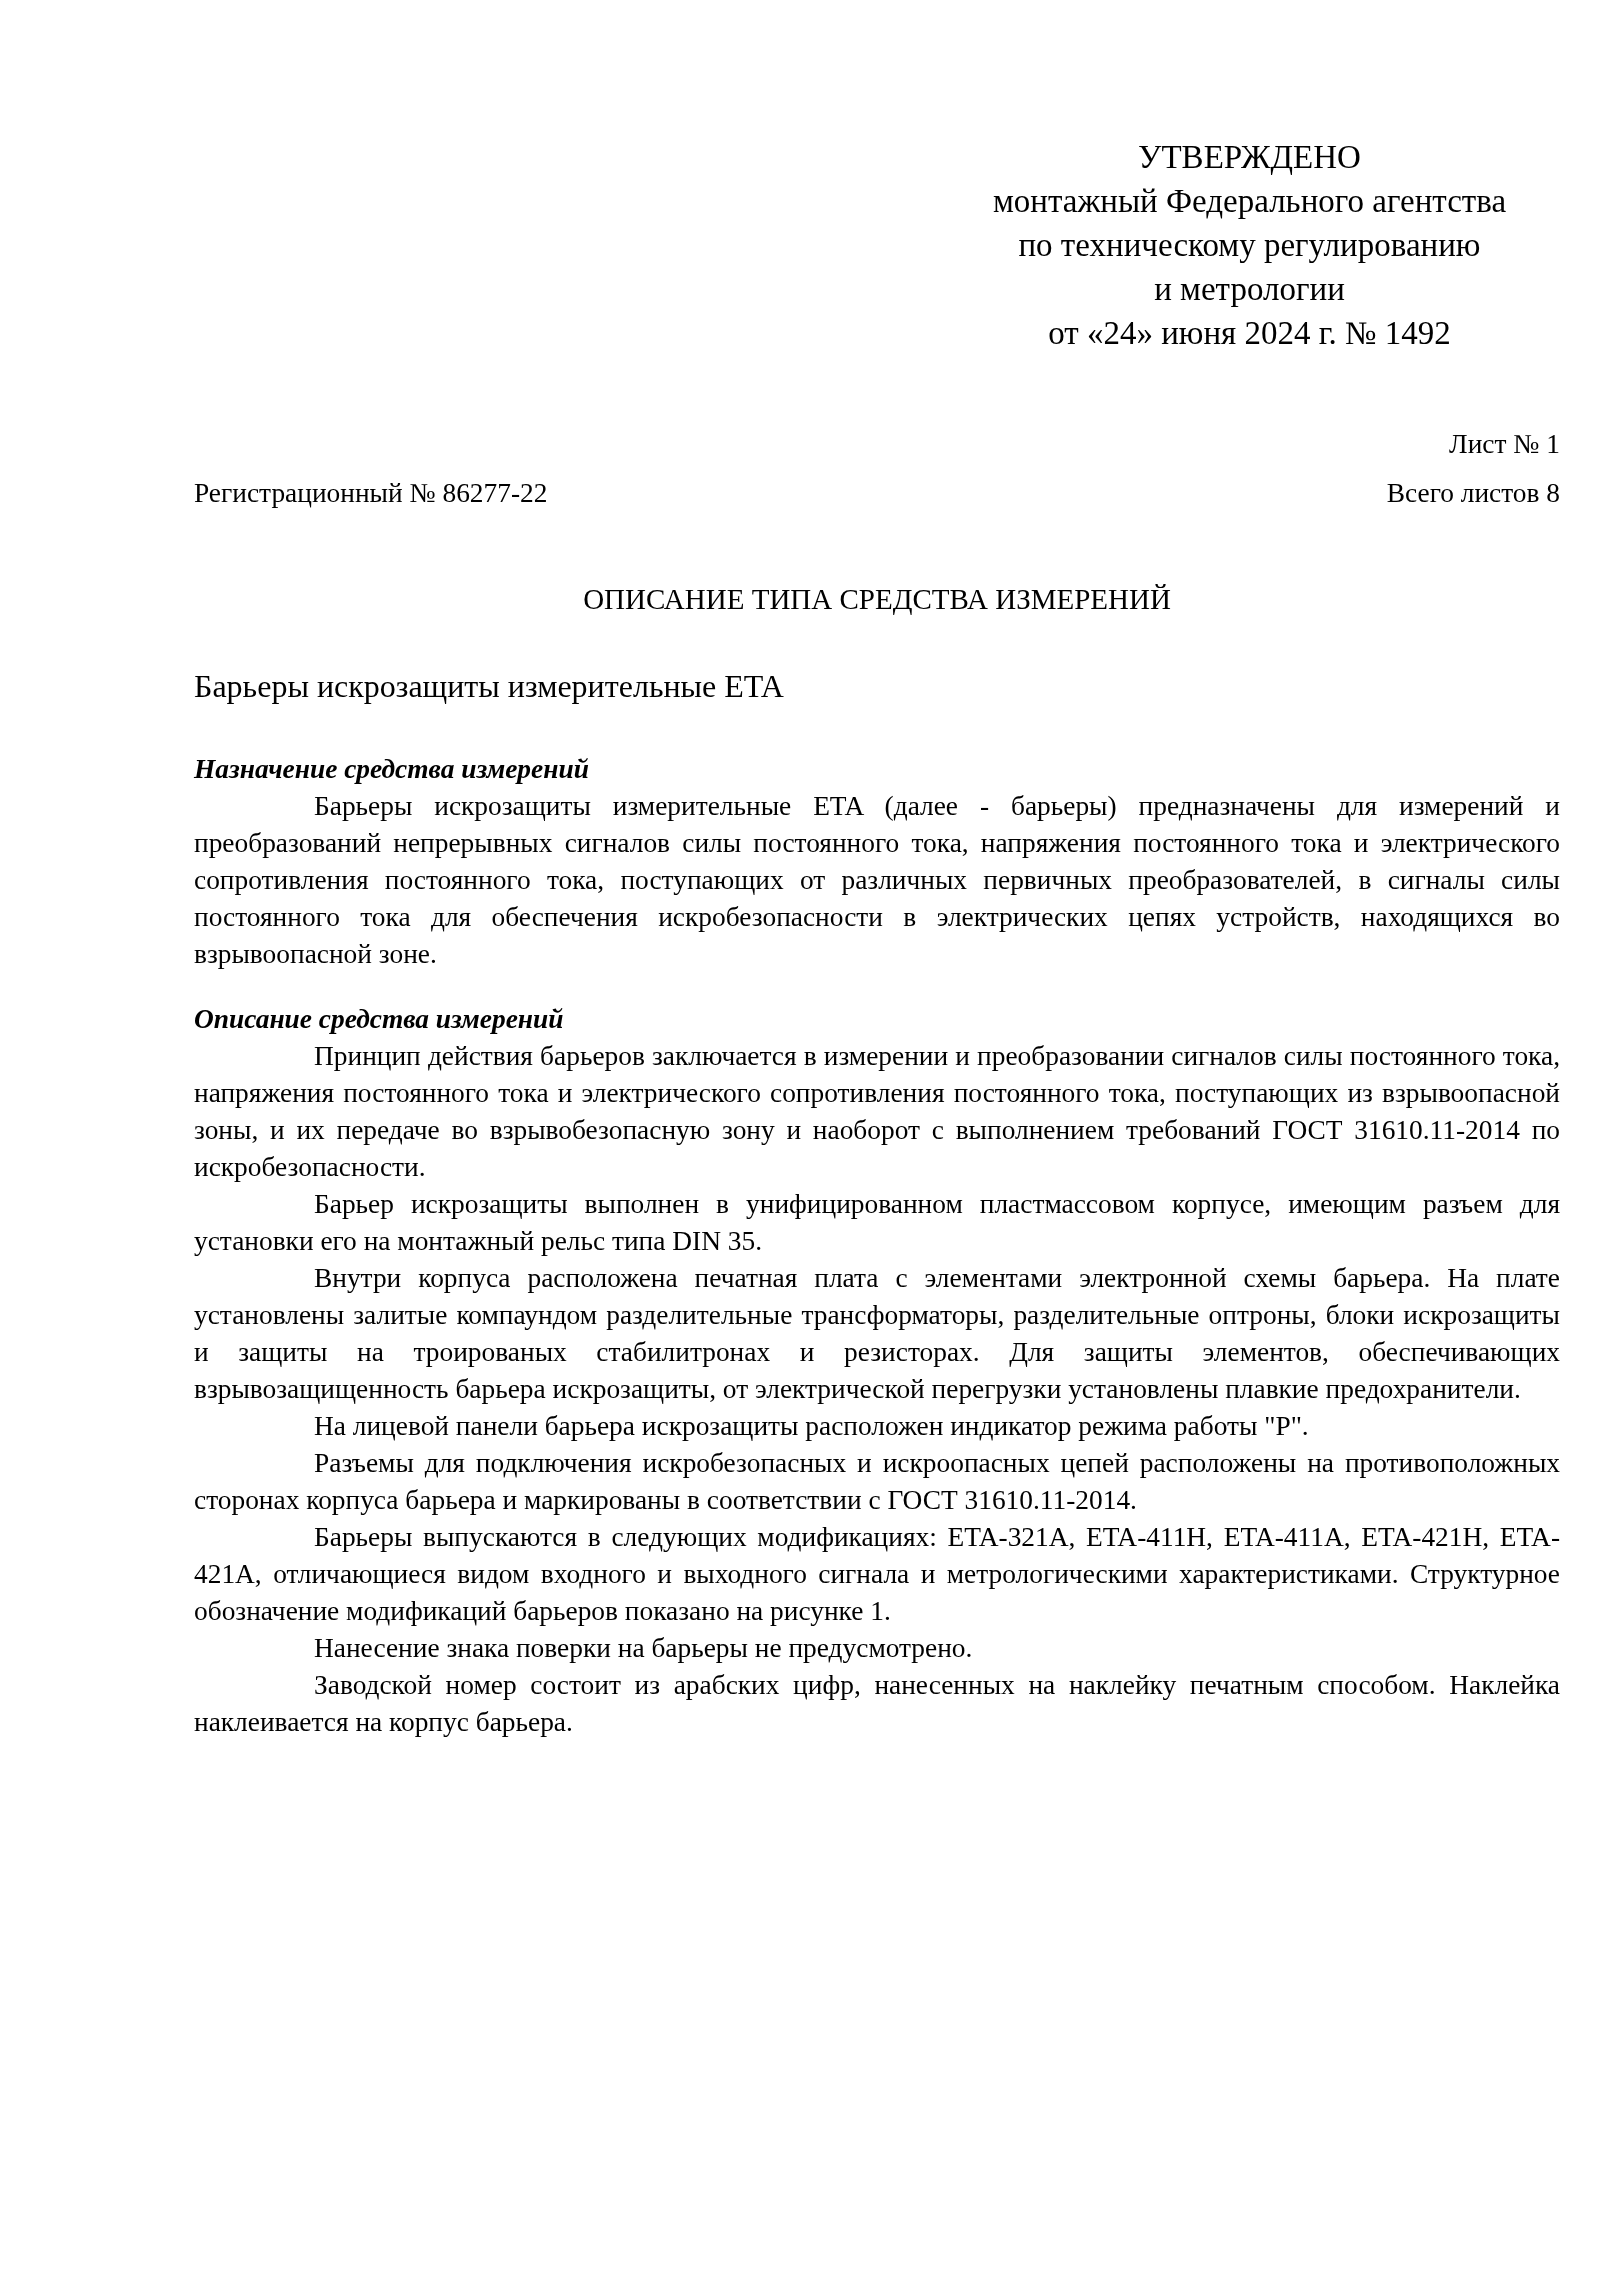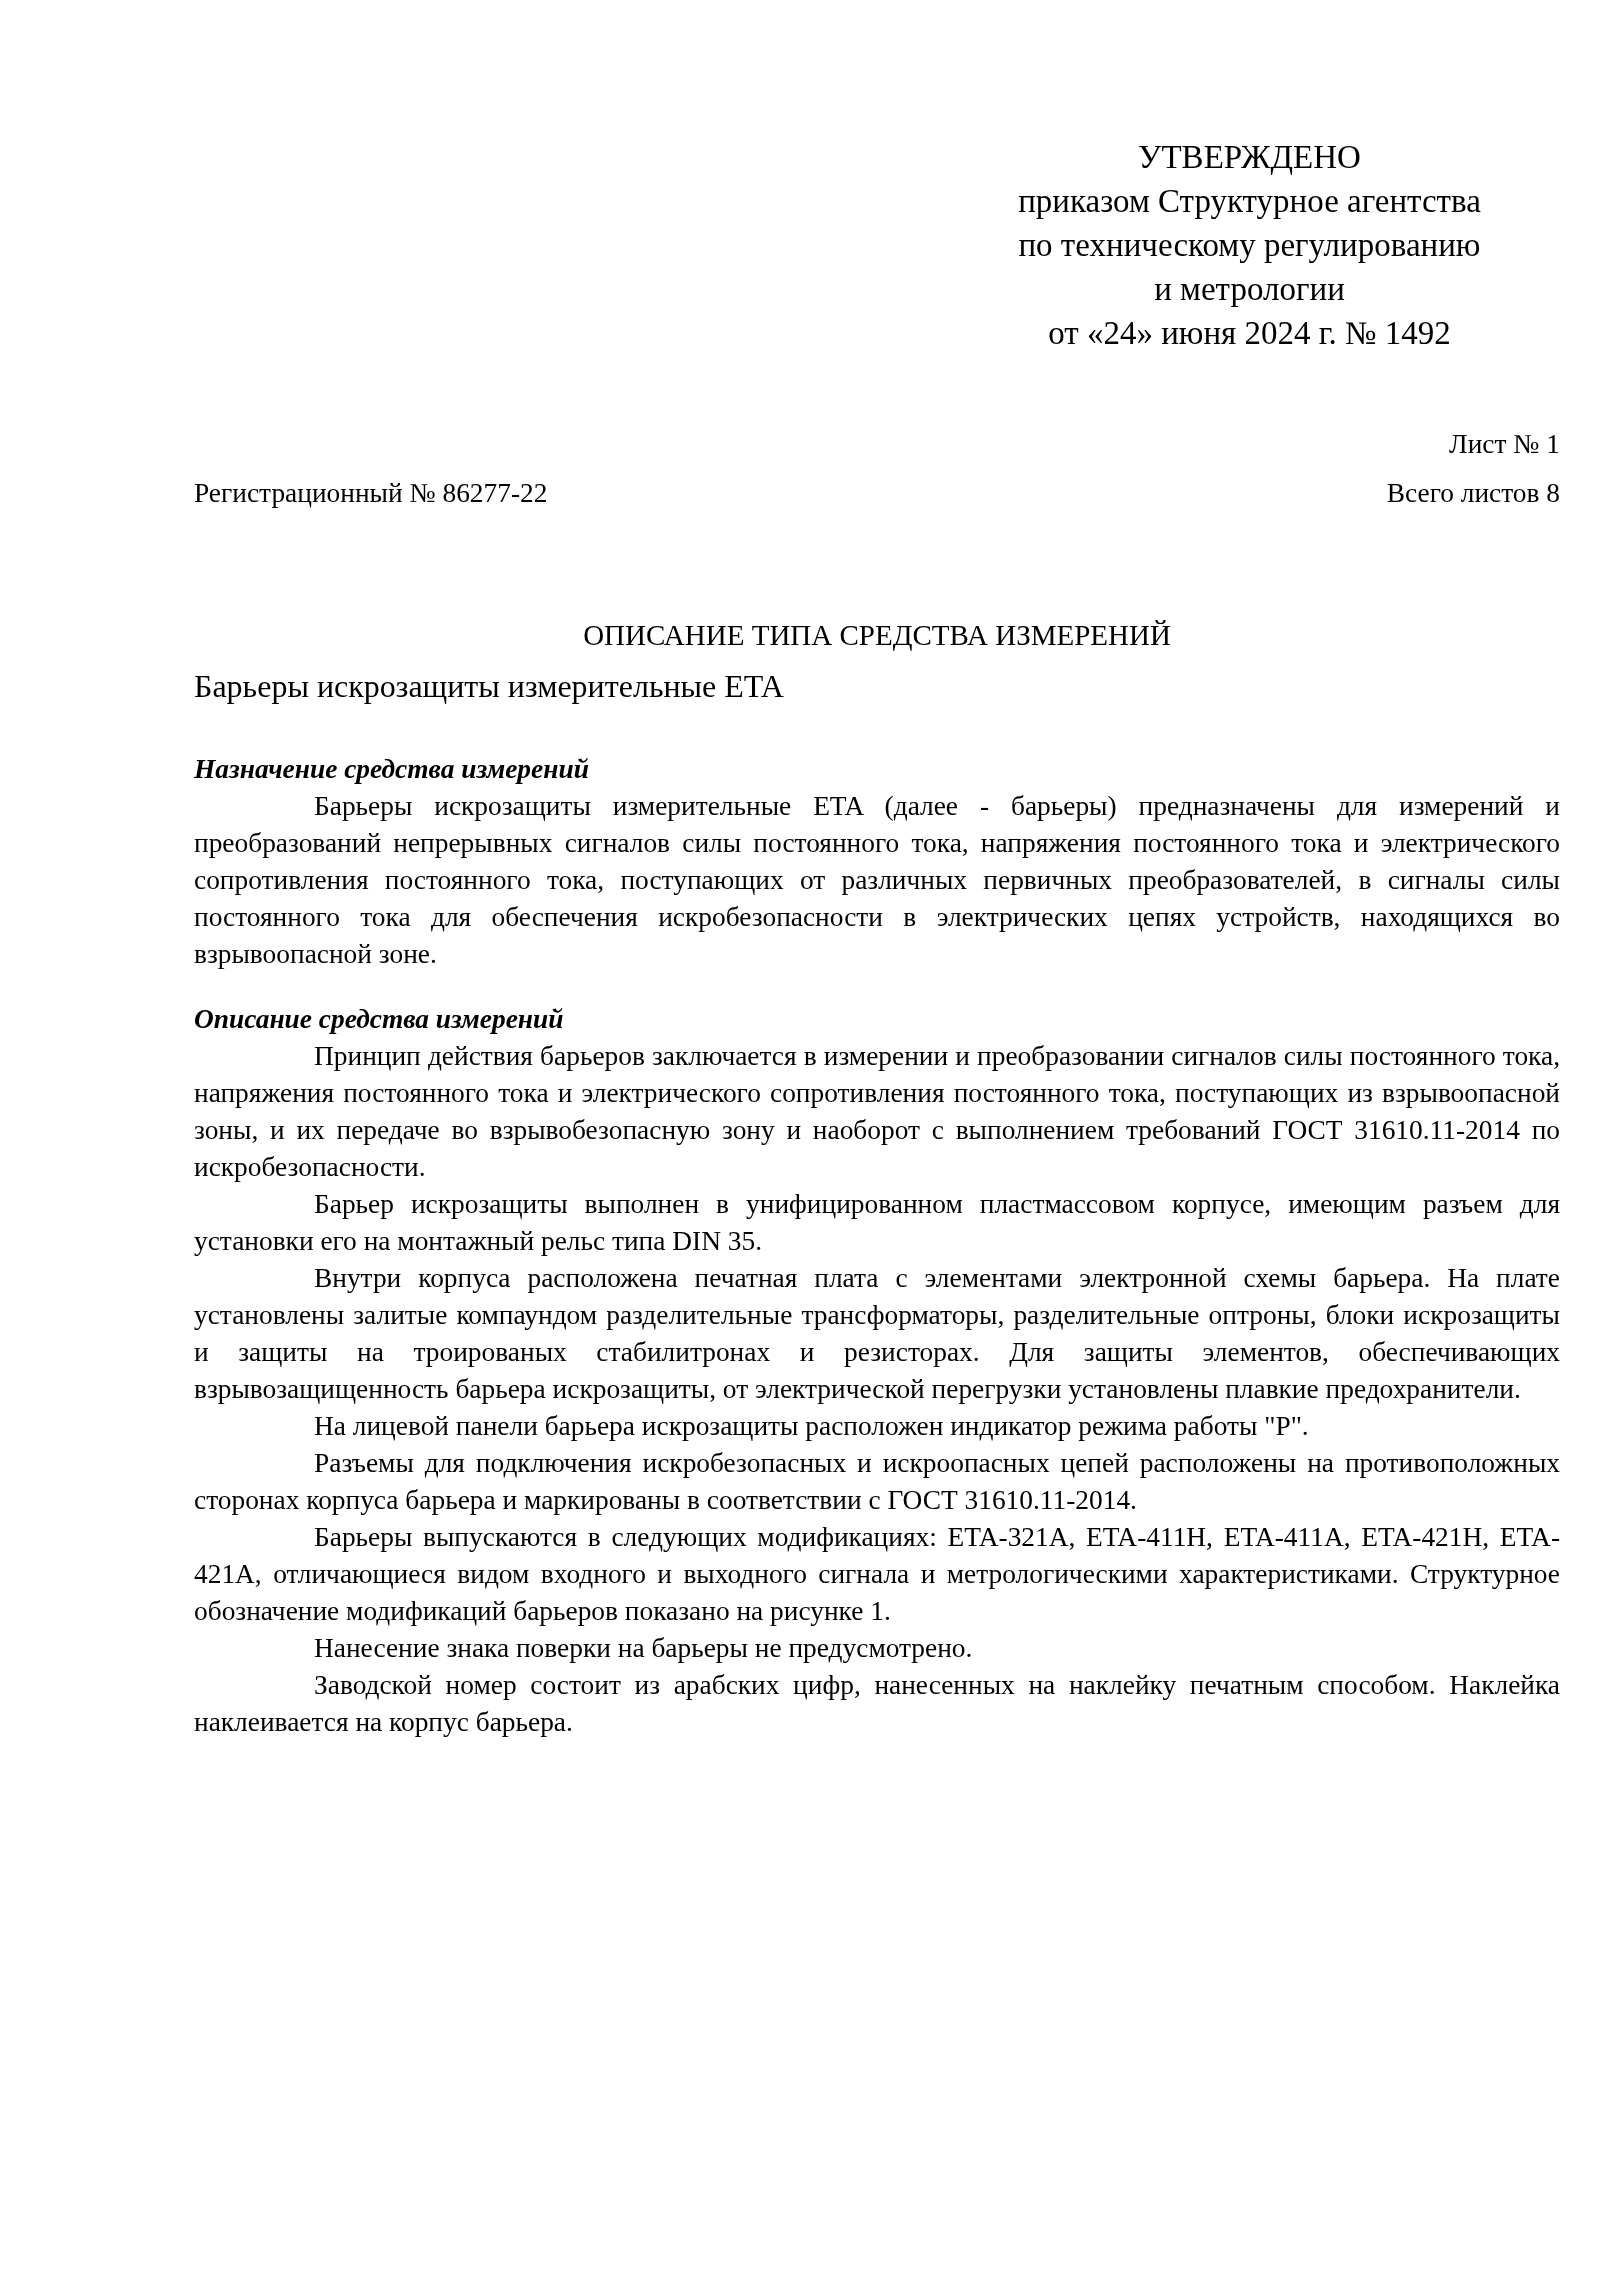--- a/index.html
+++ b/index.html
@@ -8,38 +8,38 @@
   .page { position: absolute; left: 0; top: 0; width: 1621px; height: 2293px; }
 
   .approval { position: absolute; left: 931px; top: 135px; width: 637px; text-align: center;
               font-size: 33px; line-height: 44px; }
   .approval div { white-space: nowrap; }
 
   .sheet-row { position: absolute; left: 194px; width: 1366px; font-size: 27.4px; line-height: 37px; }
   .sheet-no { top: 426px; text-align: right; }
   .reg-row { top: 475px; display: flex; justify-content: space-between; align-items: flex-end; }
 
-  .doc-title { position: absolute; left: 194px; width: 1366px; top: 616px; text-align: center;
+  .doc-title { position: absolute; left: 194px; width: 1366px; top: 580px; text-align: center;
                font-size: 29px; line-height: 39px; }
   .doc-subtitle { position: absolute; left: 194px; top: 665px; font-size: 32px; line-height: 43px; }
 
   .content { position: absolute; left: 194px; top: 751px; width: 1366px;
              font-size: 27.4px; line-height: 37px; }
   .section-heading { font-weight: bold; margin: 0; font-size: 27.4px; font-style: italic; }
   .para { text-align: justify; text-indent: 120px; margin: 0; }
   .gap { height: 28px; }
 </style>
 </head>
 <body>
 
 <div class="page">
 
   <div class="approval">
     <div>УТВЕРЖДЕНО</div>
-    <div>приказом Структурное агентства</div>
+    <div>монтажный Федерального агентства</div>
     <div>по техническому регулированию</div>
     <div>и метрологии</div>
     <div>от «24» июня 2024 г. № 1492</div>
   </div>
 
   <div class="sheet-row sheet-no">Лист № 1</div>
   <div class="sheet-row reg-row">
     <span>Регистрационный № 86277-22</span>
     <span>Всего листов 8</span>
   </div>

